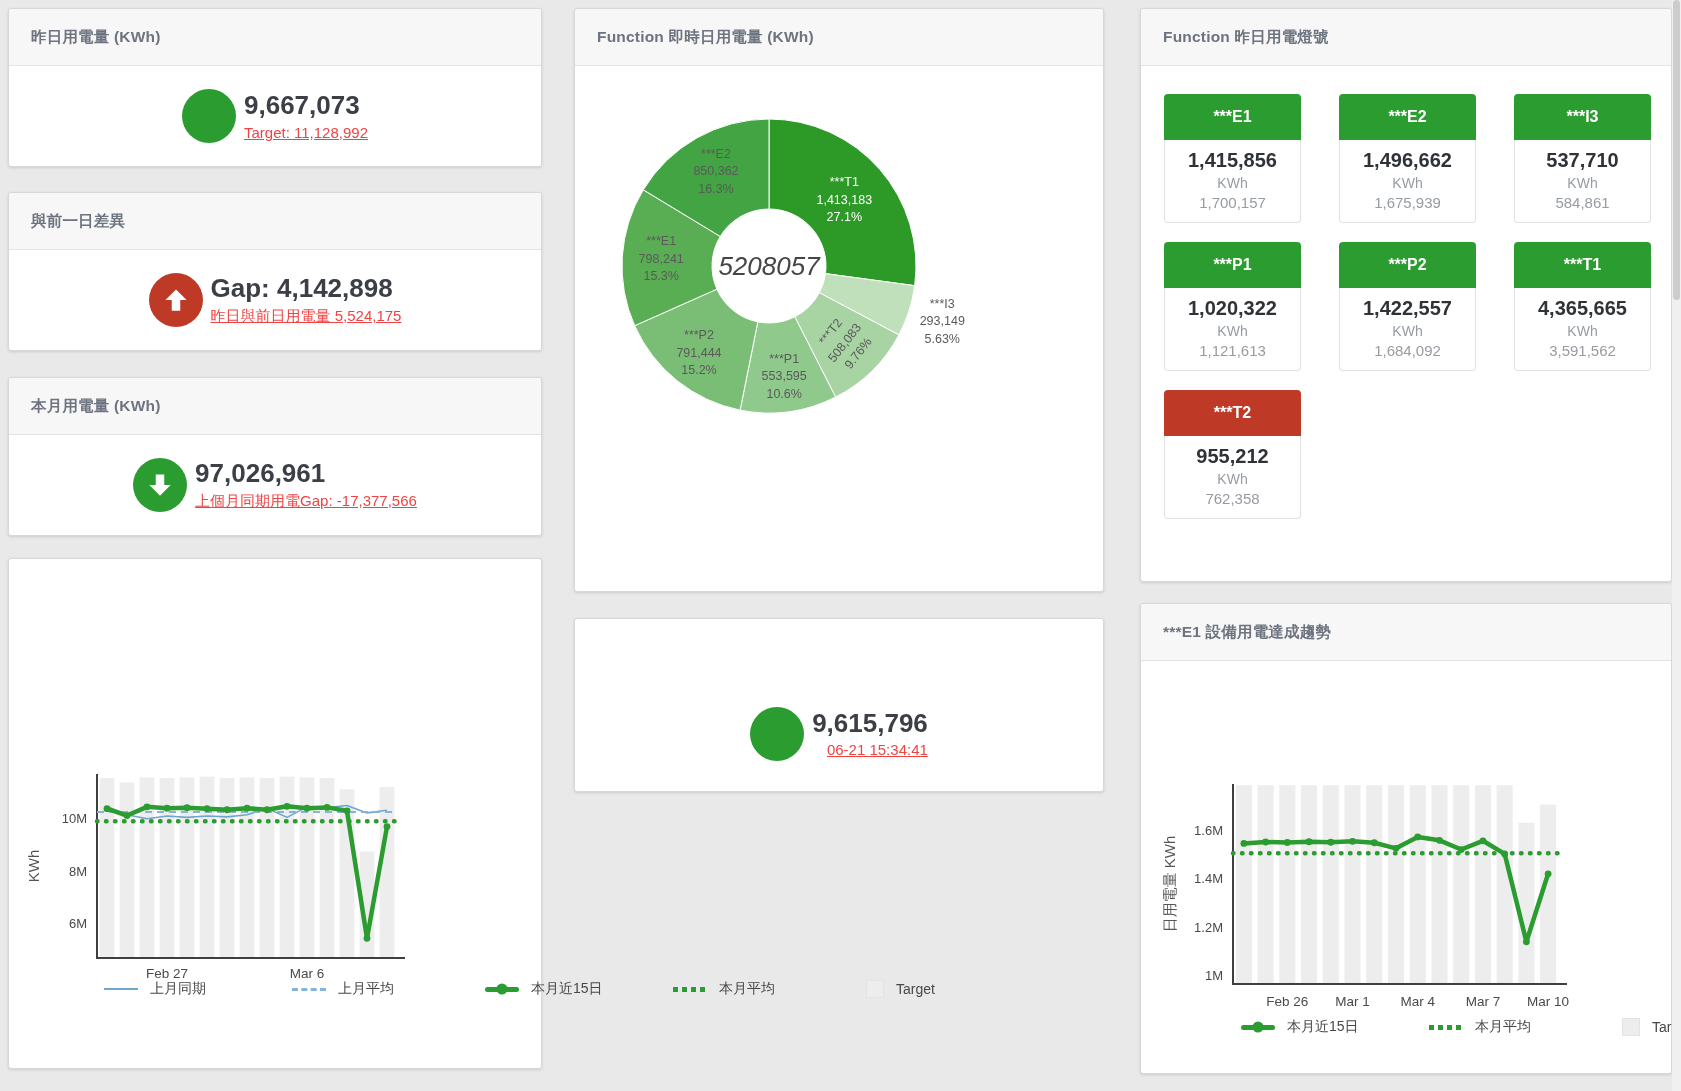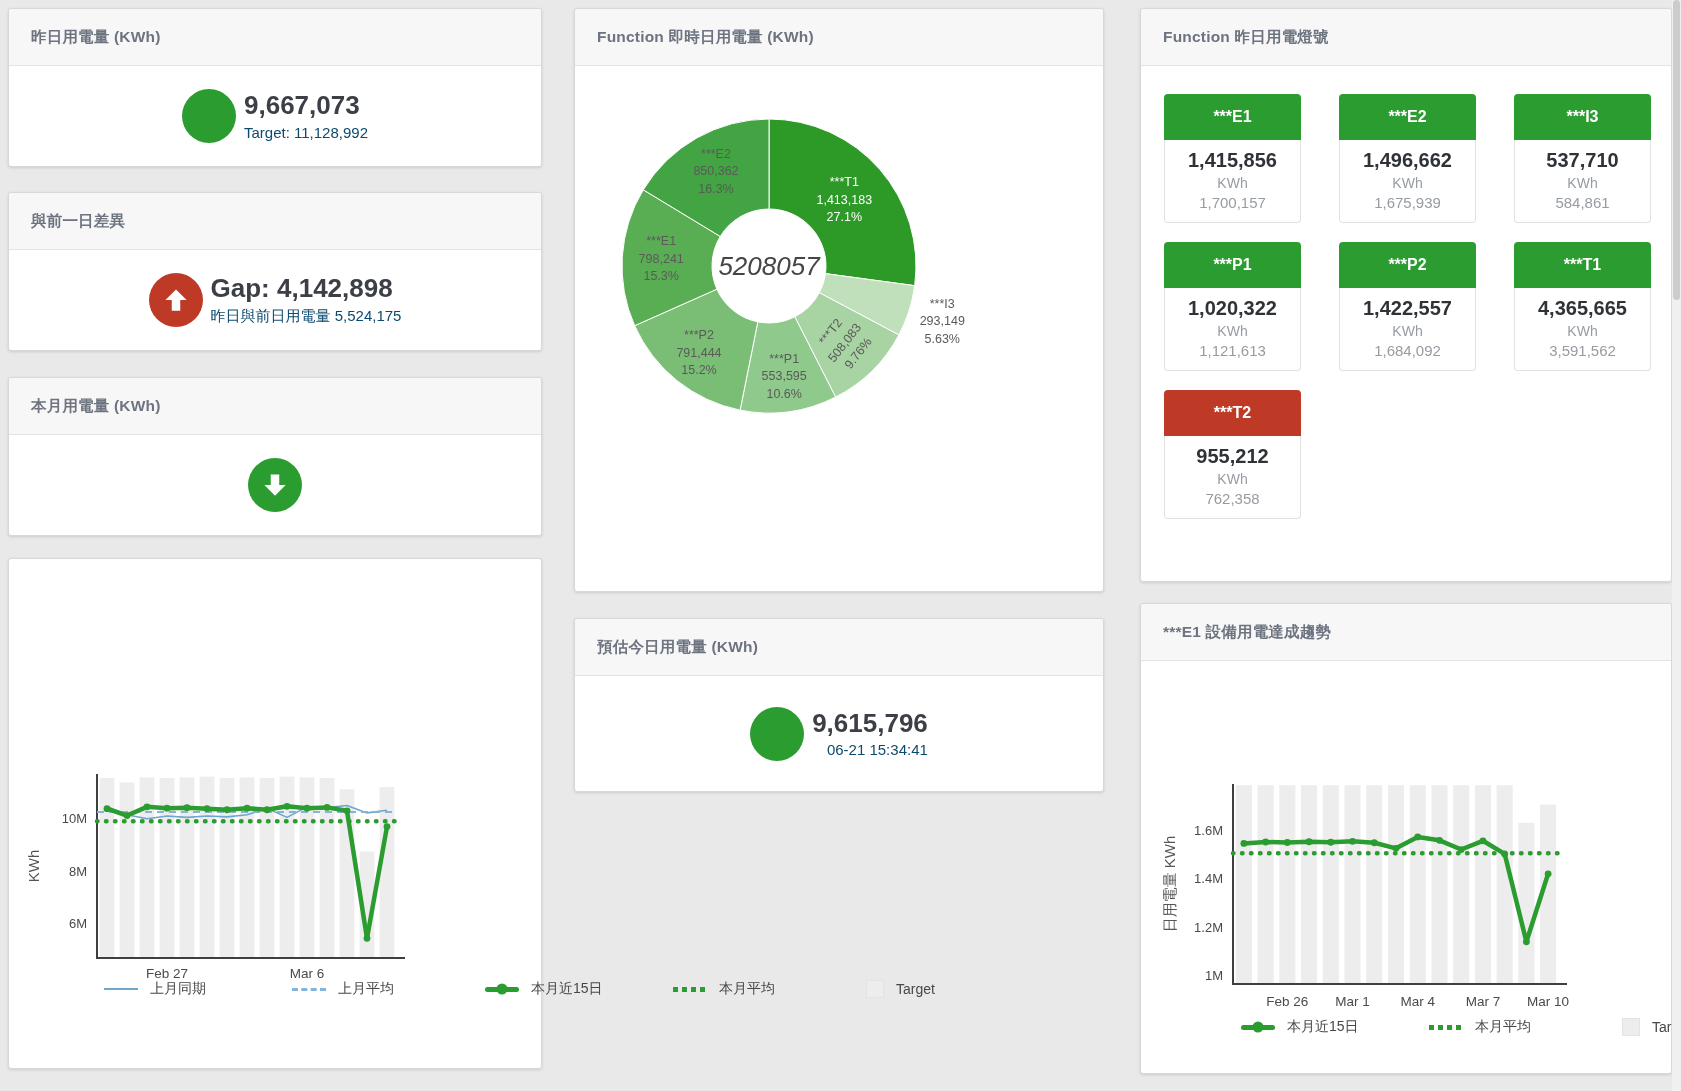--- a/index.html
+++ b/index.html
@@ -6,21 +6,21 @@
   .stage{position:relative;width:1681px;height:1091px;background:#e9e9e9;overflow:hidden;}
   .panel{position:absolute;background:#fff;border:1px solid #d8d8d8;border-radius:3px;box-shadow:0 1px 3px rgba(0,0,0,.12);}
   .panel-header{height:56px;display:flex;align-items:center;padding:0 22px;background:#f7f7f7;border-bottom:1px solid #e3e3e3;border-radius:3px 3px 0 0;}
   .panel-title{font-weight:bold;font-size:15.5px;color:#6d7480;letter-spacing:.2px;white-space:nowrap;}
   .panel-body{position:absolute;left:0;right:0;top:57px;bottom:0;}
   
   .stat-row{height:100%;display:flex;align-items:center;justify-content:center;gap:8px;}
   .stat-circle{width:54px;height:54px;border-radius:50%;flex:0 0 54px;display:flex;align-items:center;justify-content:center;}
   .stat-circle svg{width:30px;height:30px;}
   .stat-text .v{font-size:26px;font-weight:bold;color:#3c4046;line-height:1.15;}
-  .stat-text .s{font-size:15px;color:#0c4a6e;margin-top:3px;}
+  .stat-text .s{font-size:15px;color:#ef4444;margin-top:3px;text-decoration:underline;}
   .stat-text.right .s{text-align:right;}
   
   .tiles{position:absolute;left:23px;top:85px;display:grid;grid-template-columns:repeat(3,137px);column-gap:38px;row-gap:19px;}
   .tile{width:137px;}
   .tile-header{height:46px;border-radius:4px 4px 0 0;color:#fff;font-weight:bold;font-size:16px;display:flex;align-items:center;justify-content:center;}
   .tile-body{background:#fff;border:1px solid #e2e2e2;border-top:none;border-radius:0 0 4px 4px;text-align:center;padding:9px 0 11px;}
   .tile-value{font-size:20px;font-weight:bold;color:#2f3338;}
   .tile-unit{font-size:14px;color:#979ca2;margin-top:3px;}
   .tile-target{font-size:15px;color:#979ca2;margin-top:3px;}
   
@@ -83,20 +83,24 @@
   <div class="panel" style="left:8px;top:377px;width:532px;height:157px;">
     <div class="panel-header">
       <div class="panel-title">本月用電量 (KWh)</div>
     </div>
     <div class="panel-body">
       <div class="stat-row">
         <div class="stat-circle" style="background: rgb(43, 156, 47);">
           <svg viewBox="0 0 24 24" style="transform:rotate(180deg)">
               <path d="M12 3.5 L20.5 12 H15.4 V20.5 H8.6 V12 H3.5 Z" fill="#ffffff"></path>
             </svg>
+        </div>
+        <div class="stat-text">
+          <div class="v">97,026,961</div>
+          <div class="s">上個月同期用電Gap: -17,377,566</div>
         </div>
       </div>
     </div>
   </div>
 
   <div class="panel" style="left:8px;top:558px;width:532px;height:509px;">
     <svg class="chart-svg" id="chart-compare" width="532" height="509">
         <rect x="90.6" y="218.94285714285715" width="14.8" height="180.05714285714285" fill="#ededed"></rect>
         <rect x="110.6" y="223.41142857142856" width="14.8" height="175.58857142857144" fill="#ededed"></rect>
         <rect x="130.6" y="218.41714285714286" width="14.8" height="180.58285714285714" fill="#ededed"></rect>
@@ -209,23 +213,20 @@
           <div>798,241</div>
           <div>15.3%</div>
         </div><div class="donut-label" style="left: 140.999px; top: 162.9px; color: rgb(90, 90, 90);">
           <div>***E2</div>
           <div>850,362</div>
           <div>16.3%</div>
         </div></div>
   </div>
 
   <div class="panel" style="left:574px;top:618px;width:528px;height:172px;">
-    <div class="panel-header">
-      <div class="panel-title">預估今日用電量 (KWh)</div>
-    </div>
     <div class="panel-body">
       <div class="stat-row">
         <div class="stat-circle" style="background: rgb(43, 156, 47);"></div>
         <div class="stat-text right">
           <div class="v">9,615,796</div>
           <div class="s">06-21 15:34:41</div>
         </div>
       </div>
     </div>
   </div>

